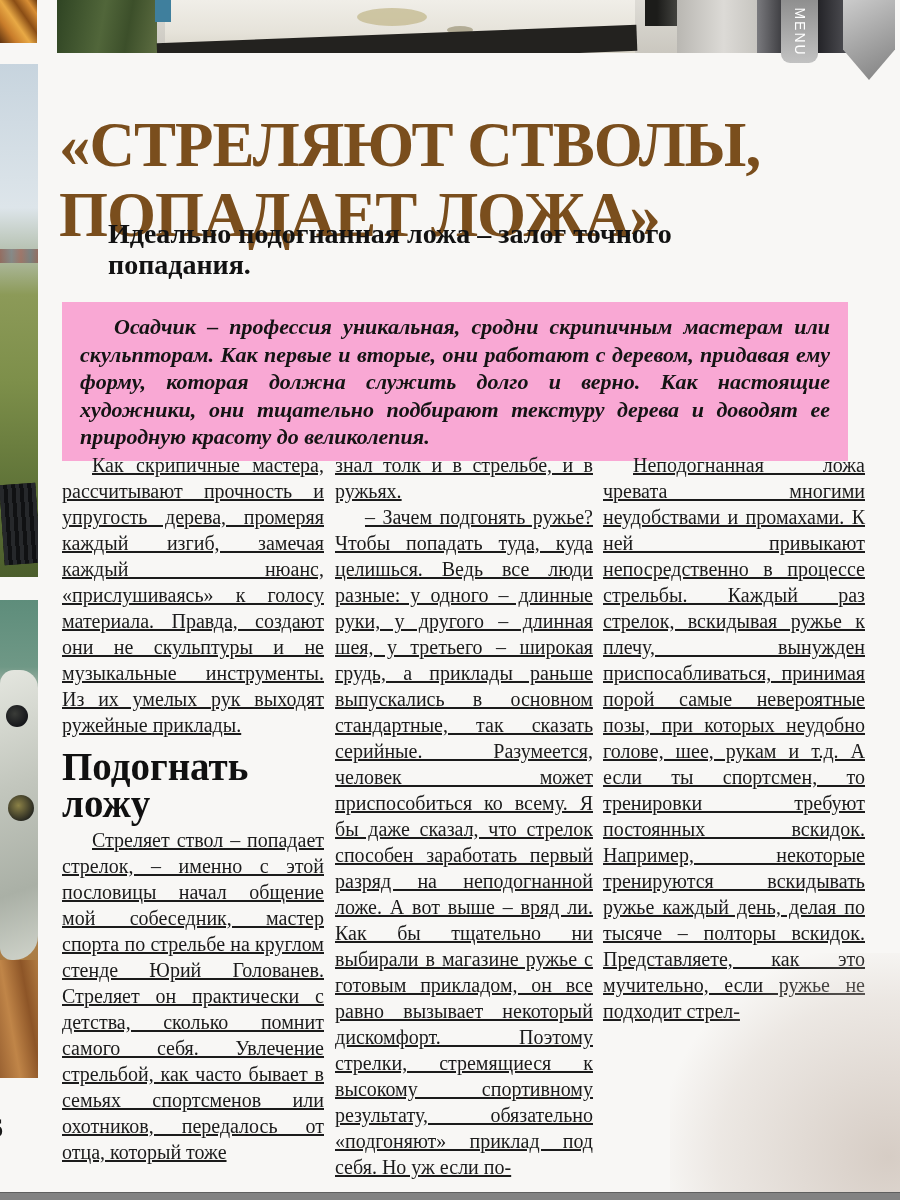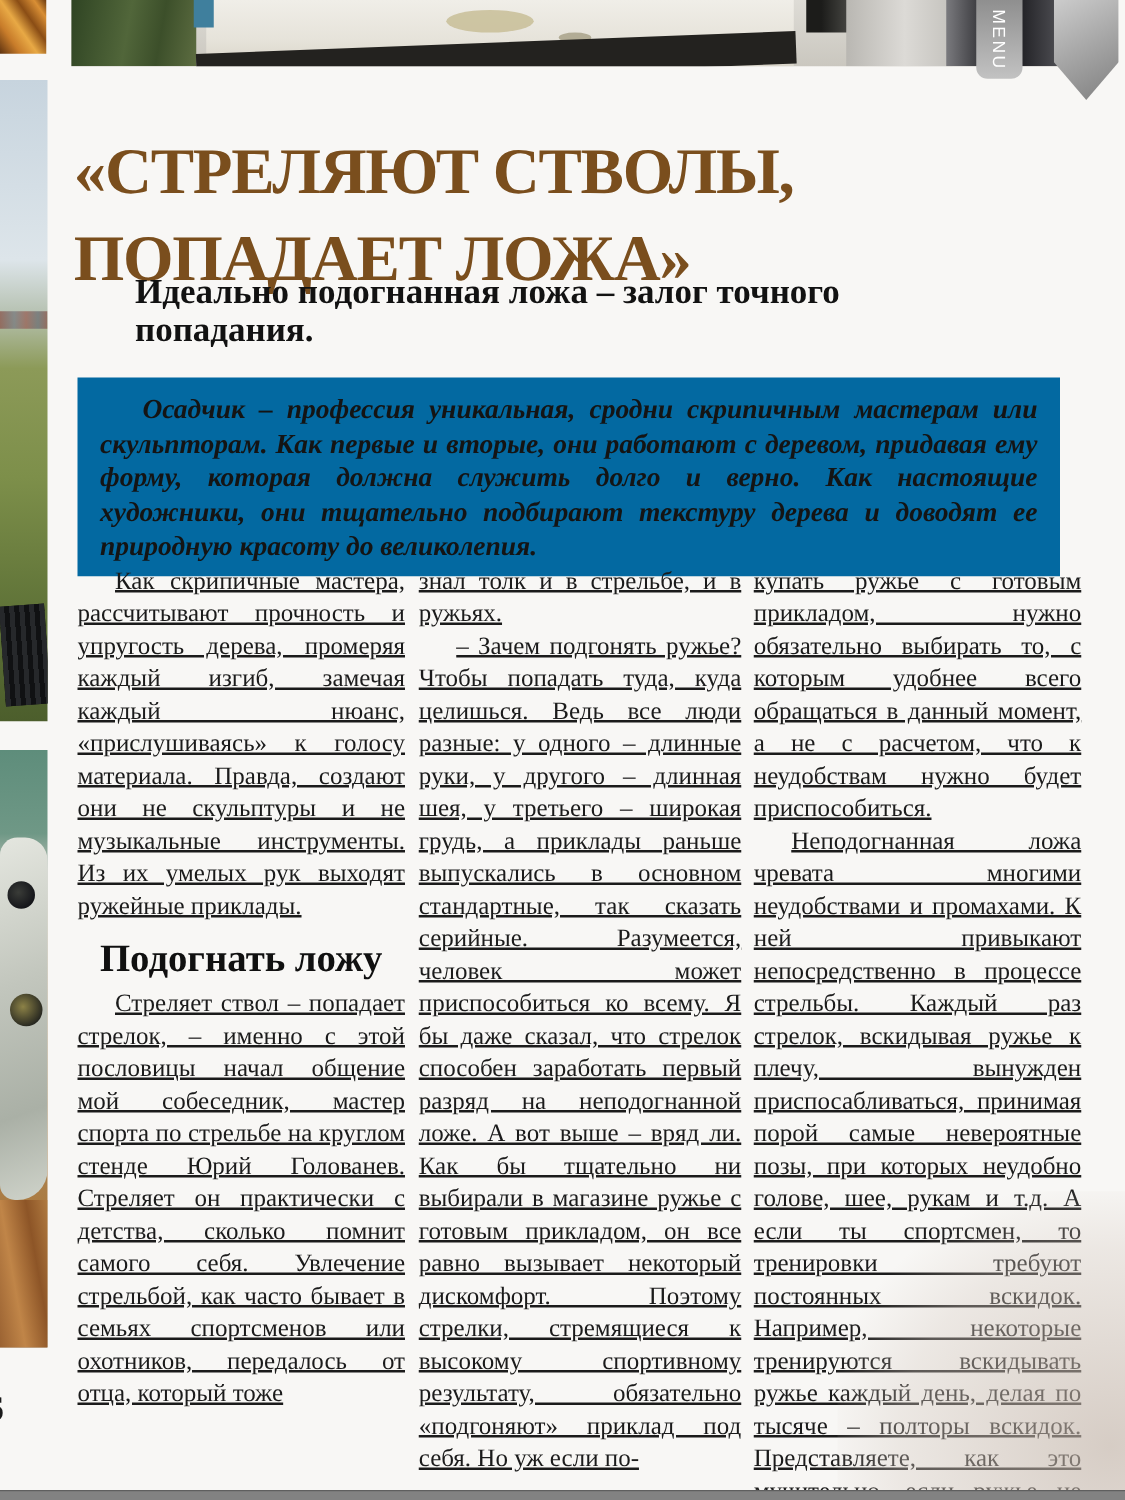--- a/index.html
+++ b/index.html
@@ -55,40 +55,40 @@
            background:linear-gradient(160deg,#e4e6df 0%,#c2c6bd 40%,#aab0a6 75%,#cfd3ca 100%);}
   .pm-hole1{position:absolute;left:6px;top:105px;width:22px;height:22px;border-radius:50%;
             background:radial-gradient(circle at 40% 40%,#3a3c38,#15161a 70%);}
   .pm-hole2{position:absolute;left:8px;top:195px;width:26px;height:26px;border-radius:50%;
             background:radial-gradient(circle at 40% 40%,#8c8247,#24251f 75%);}
   .pm-wood{position:absolute;left:0;top:360px;width:38px;height:118px;
            background:linear-gradient(80deg,#9a6232 0%,#c08548 35%,#8d5527 70%,#b07a40 100%);}
 
   
   .headline{position:absolute;left:59px;top:68px;width:810px;
-            color:#7a4e1d;font-weight:bold;font-size:52px;line-height:70px;
+            color:#7a4e1d;font-weight:bold;font-size:63px;line-height:70px;
             letter-spacing:-1px;}
   .deck{position:absolute;left:108px;top:218px;width:712px;
         color:#121212;font-weight:bold;font-size:28px;line-height:31px;}
 
   
   .lead-box{position:absolute;left:62px;top:302px;width:786px;min-height:140px;
-            background:#0369a1;box-sizing:border-box;padding:11px 18px 10px 18px;}
+            background:#f9a8d4;box-sizing:border-box;padding:11px 18px 10px 18px;}
   .lead-box p{margin:0;font-size:22px;line-height:27.5px;font-weight:bold;font-style:italic;
               color:#141414;text-align:justify;text-indent:34px;}
 
   
   .columns{position:absolute;left:62px;top:452px;width:803px;display:flex;}
   .col{color:#1b1b1b;font-size:20px;line-height:26px;text-align:justify;}
   .col1{width:262px;margin-right:11px;}
   .col2{width:258px;margin-right:10px;}
   .col3{width:262px;}
   .col p{margin:0;text-decoration:underline;}
   .col p.indent{text-indent:30px;}
-  .col h2{margin:10px 0 5px 0;font-size:31px;line-height:37px;color:#101010;text-align:center;}
+  .col h2{margin:10px 0 5px 0;font-size:39px;line-height:37px;color:#101010;text-align:left;}
 
   
   .smudge{position:absolute;right:0;bottom:7px;width:230px;height:240px;
           background:radial-gradient(ellipse at 95% 85%,rgba(196,182,171,.65),rgba(214,203,194,.35) 55%,rgba(220,212,205,0) 75%);}
   .bottom-bar{position:absolute;left:0;top:1192px;width:900px;height:8px;
               background:#828282;border-top:1px solid #5f5f5f;box-sizing:border-box;}
   .page-num{position:absolute;left:-11px;top:1112px;font-size:28px;font-weight:bold;color:#1a1a1a;}
 </style>
 </head>
 <body>
@@ -137,20 +137,19 @@
   <div class="col col1">
     <p class="indent">Как скрипичные мастера, рассчитывают прочность и упругость дерева, промеряя каждый изгиб, замечая каждый нюанс, «прислушиваясь» к голосу материала. Правда, создают они не скульптуры и не музыкальные инструменты. Из их умелых рук выходят ружейные приклады.</p>
     <h2>Подогнать ложу</h2>
     <p class="indent">Стреляет ствол – попадает стрелок, – именно с этой пословицы начал общение мой собеседник, мастер спорта по стрельбе на круглом стенде Юрий Голованев. Стреляет он практически с детства, сколько помнит самого себя. Увлечение стрельбой, как часто бывает в семьях спортсменов или охотников, передалось от отца, который тоже</p>
   </div>
   <div class="col col2">
     <p>знал толк и в стрельбе, и в ружьях.</p>
     <p class="indent">– Зачем подгонять ружье? Чтобы попадать туда, куда целишься. Ведь все люди разные: у одного – длинные руки, у другого – длинная шея, у третьего – широкая грудь, а приклады раньше выпускались в основном стандартные, так сказать серийные. Разумеется, человек может приспособиться ко всему. Я бы даже сказал, что стрелок способен заработать первый разряд на неподогнанной ложе. А вот выше – вряд ли. Как бы тщательно ни выбирали в магазине ружье с готовым прикладом, он все равно вызывает некоторый дискомфорт. Поэтому стрелки, стремящиеся к высокому спортивному результату, обязательно «подгоняют» приклад под себя. Но уж если по-</p>
   </div>
   <div class="col col3">
-    <p>купать ружье с готовым прикладом, нужно обязательно выбирать то, с которым удобнее всего обращаться в данный момент, а не с расчетом, что к неудобствам нужно будет приспособиться.</p>
     <p class="indent">Неподогнанная ложа чревата многими неудобствами и промахами. К ней привыкают непосредственно в процессе стрельбы. Каждый раз стрелок, вскидывая ружье к плечу, вынужден приспосабливаться, принимая порой самые невероятные позы, при которых неудобно голове, шее, рукам и т.д. А если ты спортсмен, то тренировки требуют постоянных вскидок. Например, некоторые тренируются вскидывать ружье каждый день, делая по тысяче – полторы вскидок. Представляете, как это мучительно, если ружье не подходит стрел-</p>
   </div>
 </div>
 
 <div class="smudge"></div>
 <div class="page-num">6</div>
 <div class="bottom-bar"></div>
 
 </body></html>

